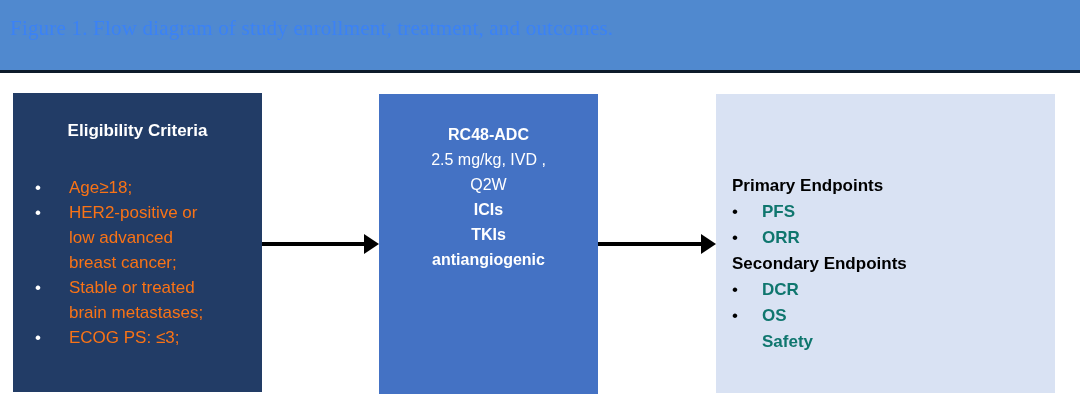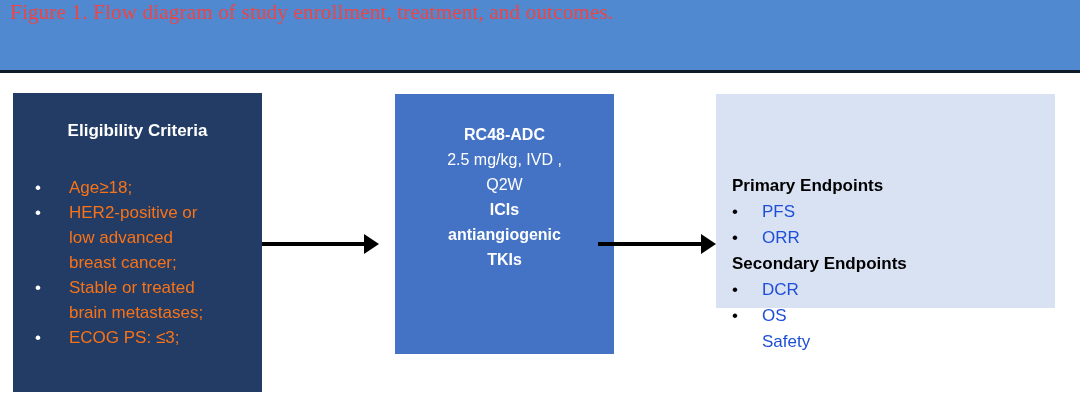--- a/index.html
+++ b/index.html
@@ -10,23 +10,23 @@
     overflow:hidden;
     position:relative;
   }
 
   
   .caption-bar{
     position:absolute;left:0;top:0;width:1080px;height:70px;
     background:#5089cf;
   }
   .caption-text{
-    position:absolute;left:10px;top:0;
+    position:absolute;left:10px;top:16px;
     font-family:"Liberation Serif", serif;
-    font-size:21px;color:#ef4444;white-space:nowrap;
+    font-size:21px;color:#3b82f6;white-space:nowrap;
     letter-spacing:.2px;
   }
   .caption-rule{
     position:absolute;left:0;top:70px;width:1080px;height:3px;
     background:#0d1b2a;
   }
 
   
   .canvas{position:absolute;left:0;top:73px;width:1080px;height:327px;background:#fff;}
 
@@ -49,44 +49,43 @@
   .elig-bullet{
     width:34px;flex:0 0 34px;
     font-size:17px;color:#ffffff;line-height:25px;
   }
   .elig-txt{
     font-size:17px;color:#f97316;line-height:25px;white-space:pre-line;
   }
 
   
   .box-treatment{
-    left:379px;top:21px;width:219px;height:260px;
+    left:379px;top:21px;width:219px;height:300px;
     background:#4472c4;
-    margin-left:16px;
   }
   .trt-lines{
     position:absolute;left:0;top:28px;width:219px;text-align:center;
   }
   .trt-line{font-size:16px;color:#ffffff;line-height:25px;}
   .trt-line.b{font-weight:bold;}
 
   
   .box-endpoints{
-    left:716px;top:21px;width:339px;height:214px;
+    left:716px;top:21px;width:339px;height:299px;
     background:#d9e2f3;
   }
   .end-block{position:absolute;left:16px;top:79px;width:310px;}
   .end-head{
     font-size:17px;font-weight:bold;color:#000000;line-height:26px;
   }
   .end-row{display:flex;align-items:flex-start;line-height:26px;}
   .end-bullet{
     width:30px;flex:0 0 30px;font-size:17px;color:#000000;line-height:26px;
   }
-  .end-txt{font-size:17px;color:#1d4ed8;line-height:26px;}
+  .end-txt{font-size:17px;color:#0f766e;line-height:26px;font-weight:bold;}
 
   
   .arrow{position:absolute;height:20px;}
   .arrow .shaft{
     position:absolute;left:0;top:8px;height:4px;background:#000000;
   }
   .arrow .head{
     position:absolute;top:0;width:0;height:0;
     border-top:10px solid transparent;
     border-bottom:10px solid transparent;
@@ -137,22 +136,22 @@
     <div class="shaft"></div>
     <div class="head"></div>
   </div>
 
   <div class="box box-treatment">
     <div class="trt-lines">
       <div class="trt-line b">RC48-ADC</div>
       <div class="trt-line">2.5 mg/kg, IVD ,</div>
       <div class="trt-line">Q2W</div>
       <div class="trt-line b">ICIs</div>
+      <div class="trt-line b">TKIs</div>
       <div class="trt-line b">antiangiogenic</div>
-      <div class="trt-line b">TKIs</div>
     </div>
   </div>
 
   <div class="arrow arrow-2">
     <div class="shaft"></div>
     <div class="head"></div>
   </div>
 
   <div class="box box-endpoints">
     <div class="end-block">

